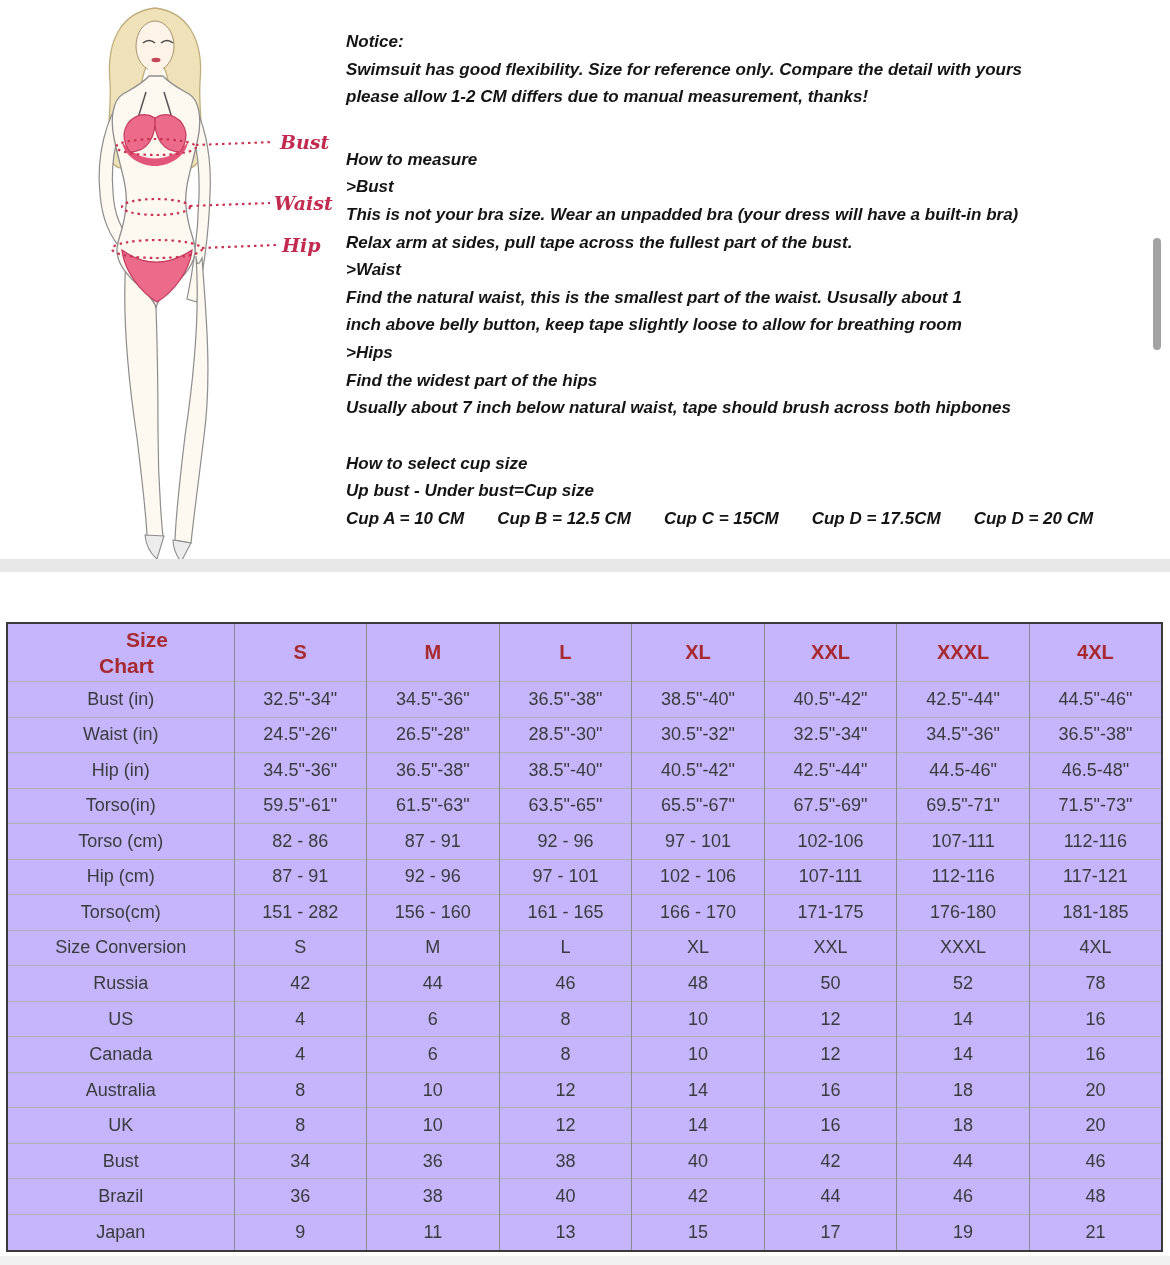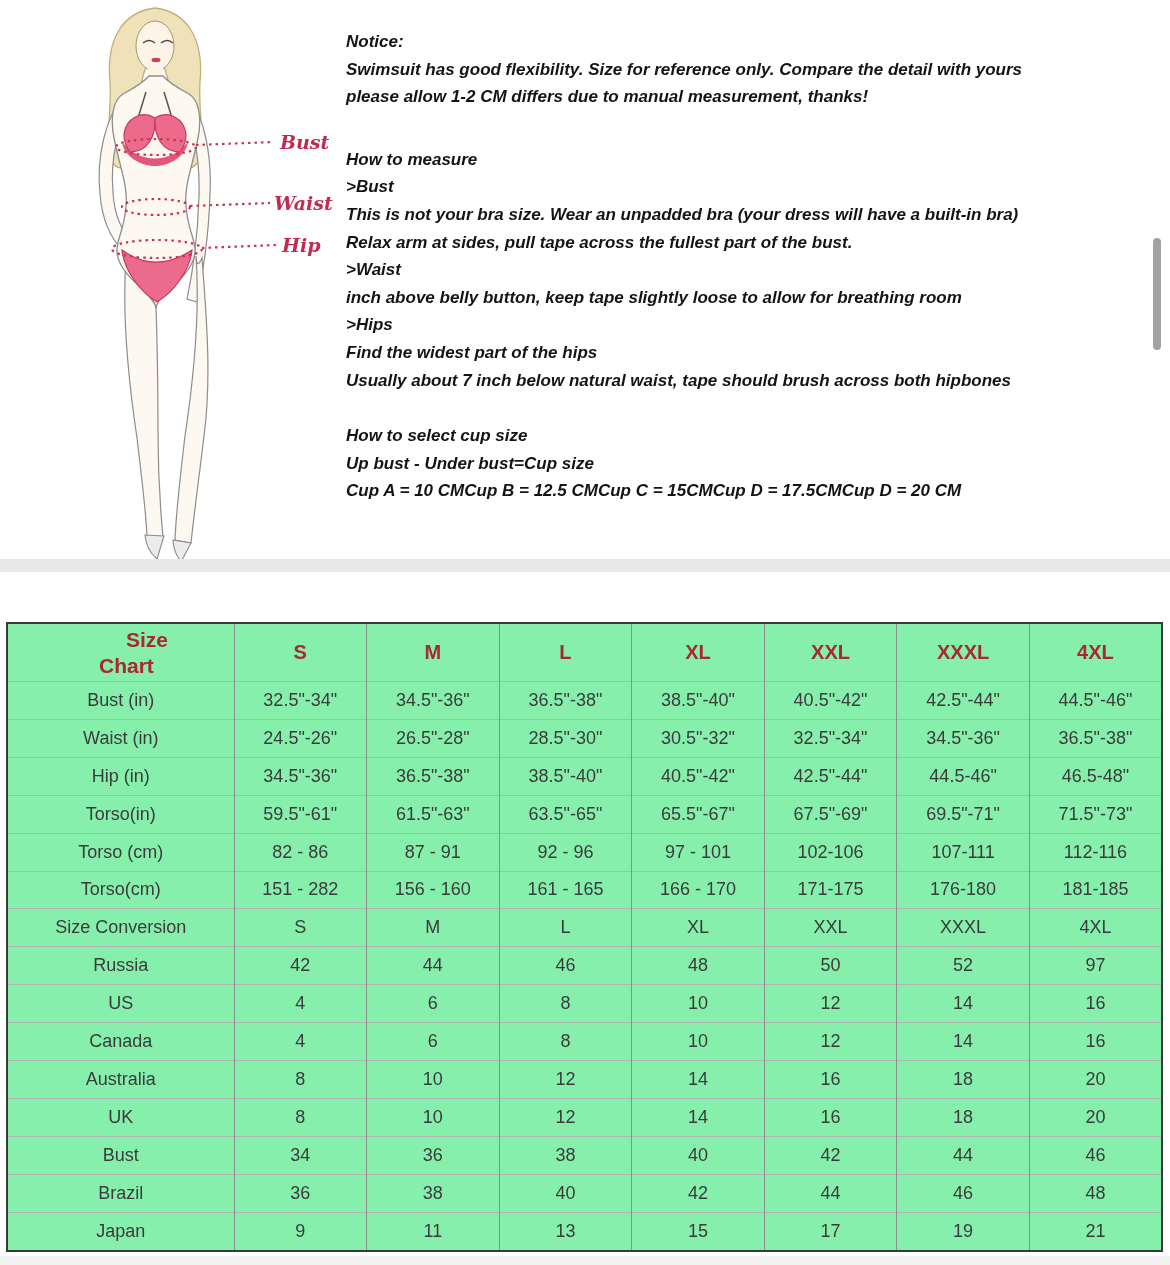--- a/index.html
+++ b/index.html
@@ -13,36 +13,36 @@
     position:absolute;left:346px;top:28px;width:800px;
     font-weight:bold;font-size:17px;line-height:27.6px;color:#141414;
   }
   .guide-text p{margin:0;font-style:italic;}
   .ind54{margin-left:54px;}
   .ind52{margin-left:52px;}
   .ind59{margin-left:59px;}
   .ind61{margin-left:61px;}
   .gap-lg{margin-top:35px !important;}
   .gap-md{margin-top:28px !important;}
-  .cup-row{display:flex;margin:0;}
+  .cup-row{display:flex;gap:33px;margin:0;}
   .fig-label{
     font-family:"DejaVu Serif",serif;font-style:italic;font-weight:bold;
     font-size:19px;fill:#c22a50;
   }
   
   .divider-band{position:absolute;left:0;top:559px;width:1170px;height:13px;background:#e8e8e8;}
   .bottom-band{position:absolute;left:0;top:1256px;width:1170px;height:9px;background:#f1f1f1;}
   .scroll-thumb{
     position:absolute;left:1153px;top:238px;width:8px;height:112px;
     background:#a2a2a2;border-radius:4px;
   }
   
   .size-table{
     position:absolute;left:6px;top:622px;width:1157px;height:630px;
-    border-collapse:collapse;table-layout:fixed;background:#86efac;
+    border-collapse:collapse;table-layout:fixed;background:#c4b5fd;
     border:2px solid #3a3a3a;
   }
   .size-table th,.size-table td{
     border-left:1px solid #8c8c8c;border-top:1px solid #b2b2b2;
     text-align:center;vertical-align:middle;padding:0;
     font-size:18px;font-weight:normal;color:#3b3b3b;overflow:hidden;white-space:nowrap;
   }
   .size-table tr:first-child th{border-top:none;}
   .size-table th:first-child,.size-table td:first-child{border-left:none;}
   .size-table thead th{
@@ -103,20 +103,21 @@
 <div class="guide-text">
   <p>Notice:</p>
   <p class="ind54">Swimsuit has good flexibility. Size for reference only. Compare the detail with yours</p>
   <p class="ind54">please allow 1-2 CM differs due to manual measurement, thanks!</p>
 
   <p class="gap-lg">How to measure</p>
   <p>&gt;Bust</p>
   <p class="ind52">This is not your bra size. Wear an unpadded bra (your dress will have a built-in bra)</p>
   <p class="ind52">Relax arm at sides, pull tape across the fullest part of the bust.</p>
   <p>&gt;Waist</p>
+  <p class="ind59">Find the natural waist, this is the smallest part of the waist. Ususally about 1</p>
   <p class="ind59">inch above belly button, keep tape slightly loose to allow for breathing room</p>
   <p>&gt;Hips</p>
   <p class="ind61">Find the widest part of the hips</p>
   <p class="ind61">Usually about 7 inch below natural waist, tape should brush across both hipbones</p>
 
   <p class="gap-md">How to select cup size</p>
   <p>Up bust - Under bust=Cup size</p>
   <p class="cup-row">
     <span>Cup A = 10 CM</span>
     <span>Cup B = 12.5 CM</span>
@@ -193,20 +194,30 @@
         <td>Torso (cm)</td>
         <td>82 - 86</td>
         <td>87 - 91</td>
         <td>92 - 96</td>
         <td>97 - 101</td>
         <td>102-106</td>
         <td>107-111</td>
         <td>112-116</td>
       </tr>
       <tr>
+        <td>Hip (cm)</td>
+        <td>87 - 91</td>
+        <td>92 - 96</td>
+        <td>97 - 101</td>
+        <td>102 - 106</td>
+        <td>107-111</td>
+        <td>112-116</td>
+        <td>117-121</td>
+      </tr>
+      <tr>
         <td>Torso(cm)</td>
         <td>151 - 282</td>
         <td>156 - 160</td>
         <td>161 - 165</td>
         <td>166 - 170</td>
         <td>171-175</td>
         <td>176-180</td>
         <td>181-185</td>
       </tr>
       <tr>
@@ -220,21 +231,21 @@
         <td>4XL</td>
       </tr>
       <tr>
         <td>Russia</td>
         <td>42</td>
         <td>44</td>
         <td>46</td>
         <td>48</td>
         <td>50</td>
         <td>52</td>
-        <td>97</td>
+        <td>78</td>
       </tr>
       <tr>
         <td>US</td>
         <td>4</td>
         <td>6</td>
         <td>8</td>
         <td>10</td>
         <td>12</td>
         <td>14</td>
         <td>16</td>

